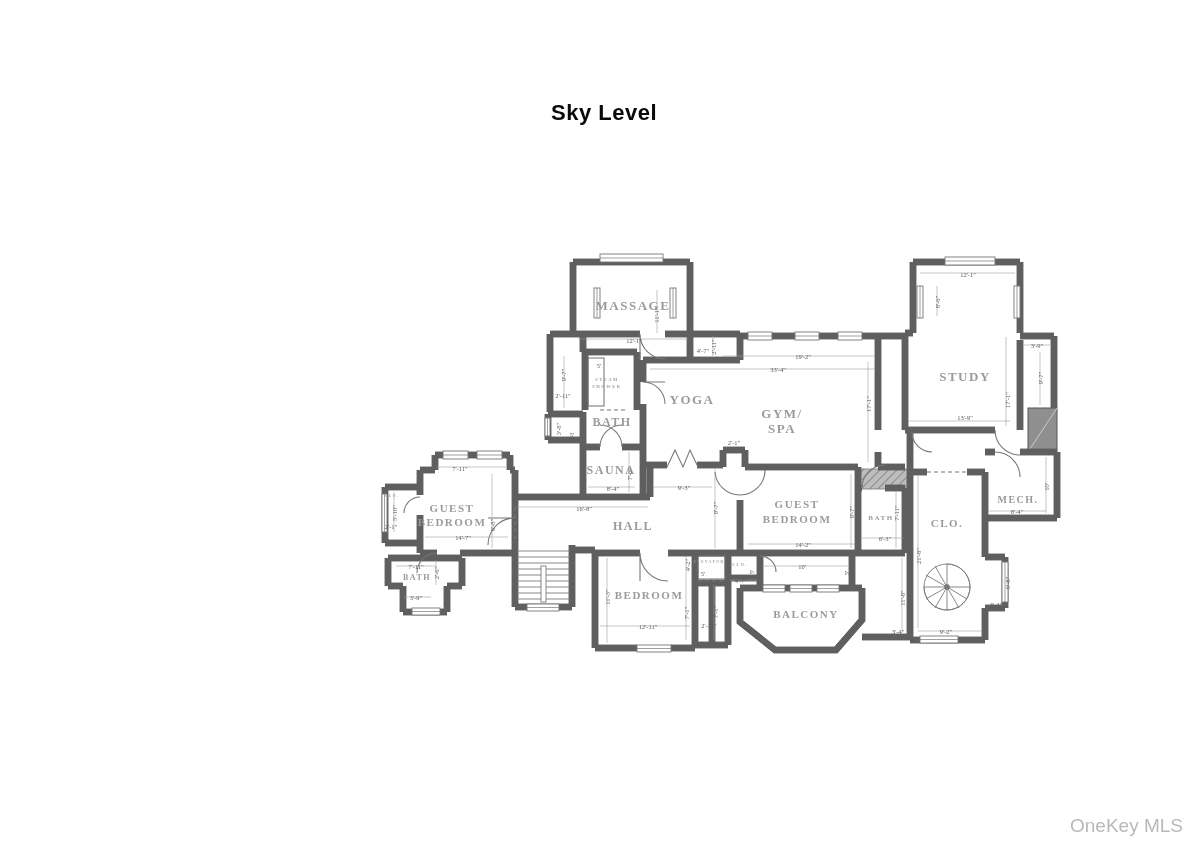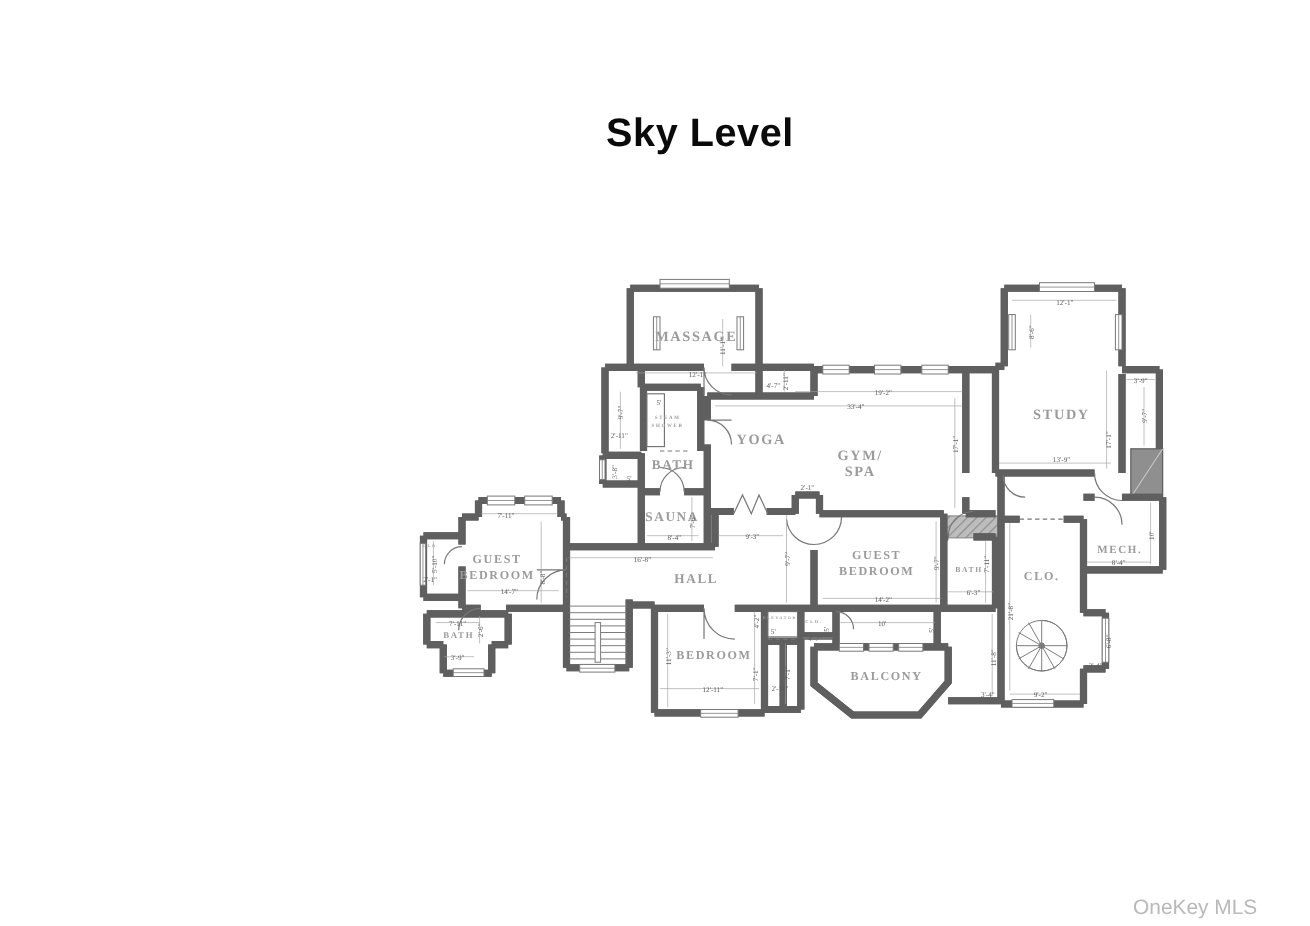--- a/index.html
+++ b/index.html
@@ -1,20 +1,20 @@
 <!DOCTYPE html>
 <html><head>
 <meta charset="utf-8">
 <style>
   html,body{margin:0;padding:0;background:#ffffff;}
   #page{position:relative;width:1191px;height:842px;background:#ffffff;overflow:hidden;
         font-family:"Liberation Sans",sans-serif;}
-  #plan-title{position:absolute;left:551px;top:100px;font-size:36px;font-weight:bold;
+  #plan-title{position:absolute;left:551px;top:100px;font-size:22px;font-weight:bold;
         color:#0a0a0a;letter-spacing:0.5px;}
-  #watermark{position:absolute;left:1030px;top:815px;font-size:19px;color:#b9b9b9;}
+  #watermark{position:absolute;left:1070px;top:815px;font-size:19px;color:#b9b9b9;}
   svg text.room{font-family:"Liberation Serif",serif;fill:#9b9b9b;letter-spacing:1.5px;
         font-weight:600;text-anchor:middle;}
   svg text.dim{font-family:"Liberation Serif",serif;fill:#5a5a5a;text-anchor:middle;}
   .wall-under{stroke:#5f5f5f;stroke-width:6.5;fill:none;stroke-linecap:butt;}
   .wall-over{stroke:#ababab;stroke-width:3.6;fill:none;stroke-linecap:butt;}
   .thin{stroke:#6e6e6e;stroke-width:1;fill:none;}
   .door{stroke:#777;stroke-width:1.1;fill:none;}
   .dash{stroke:#777;stroke-width:1.1;fill:none;stroke-dasharray:4 3;}
   .win{fill:#ffffff;stroke:#777;stroke-width:0.9;}
   .winl{stroke:#777;stroke-width:0.7;}

